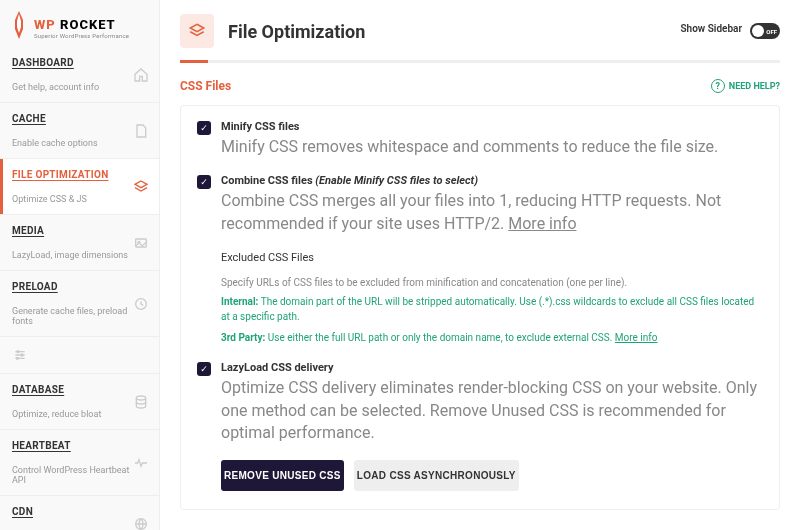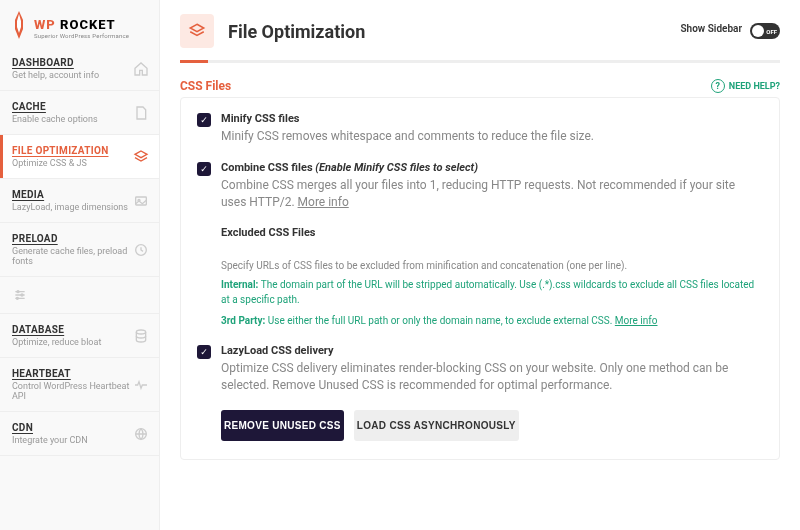--- a/index.html
+++ b/index.html
@@ -10,52 +10,52 @@
 .logo-img{width:18px;height:28px}
 .logo-text{display:flex;flex-direction:column;line-height:1}
 .logo-main{font-size:13px;font-weight:800;letter-spacing:1px}
 .logo-wp{color:#e5603e}
 .logo-rk{color:#000}
 .logo-sub{font-size:6px;color:#888;letter-spacing:0.2px;margin-top:2px}
 .nav{flex:1}
 .nav-item{padding:10px 10px 10px 12px;border-bottom:1px solid #eee;display:flex;align-items:center;justify-content:space-between;cursor:pointer;position:relative}
 .nav-item.active{background:#fff}
 .nav-item.active::before{content:"";position:absolute;left:0;top:0;bottom:0;width:3px;background:#e5603e}
-.nav-text{display:flex;flex-direction:column;gap:2px}
+.nav-text{display:flex;flex-direction:column;gap:14px}
 .nav-title{font-size:10px;font-weight:700;letter-spacing:0.3px;color:#333;text-decoration:underline;text-decoration-thickness:1px;text-underline-offset:2px}
 .nav-item.active .nav-title{color:#e5603e}
 .nav-desc{font-size:9px;color:#999;text-decoration:none}
 .nav-icon{width:16px;height:16px;color:#ccc;flex-shrink:0}
 .nav-item.active .nav-icon{color:#e5603e}
 .main{flex:1;display:flex;flex-direction:column;overflow:hidden}
 .header{display:flex;align-items:center;padding:14px 20px 0;gap:14px}
 .header-icon{width:34px;height:34px;background:#fde9e3;border-radius:4px;display:flex;align-items:center;justify-content:center;color:#e5603e}
 .header-title{font-size:18px;font-weight:700;flex:1}
 .sidebar-toggle{display:flex;gap:8px;font-size:10px;font-weight:600}
 .toggle{width:30px;height:16px;background:#333;border-radius:8px;position:relative;display:flex;align-items:center}
 .toggle::after{content:"";position:absolute;left:2px;width:12px;height:12px;background:#fff;border-radius:50%}
 .toggle-label{position:absolute;right:3px;font-size:6px;color:#fff;font-weight:700}
 .tab-line{margin:12px 20px 0;height:3px;background:#eee;position:relative}
 .tab-line::before{content:"";position:absolute;left:0;width:28px;height:3px;background:#e5603e}
 .content{flex:1;overflow-y:auto;padding:16px 20px 20px}
-.section-head{display:flex;align-items:flex-end;justify-content:space-between;margin-bottom:4px}
+.section-head{display:flex;align-items:flex-end;justify-content:space-between;margin-bottom:12px}
 .section-title{font-size:12px;font-weight:700;color:#e5603e}
 .help{display:flex;align-items:center;gap:4px;font-size:9px;font-weight:700;color:#1fa37a}
 .help-icon{width:14px;height:14px;border:1.5px solid #1fa37a;border-radius:50%;display:flex;align-items:center;justify-content:center;font-size:9px}
 .panel{border:1px solid #eee;border-radius:4px;padding:14px 16px 18px}
 .opt{display:flex;gap:10px;margin-bottom:16px}
 .opt:last-child{margin-bottom:0}
 .chk{width:14px;height:14px;background:#1e1738;border-radius:3px;flex-shrink:0;display:flex;align-items:center;justify-content:center;color:#fff;font-size:9px;margin-top:1px}
 .opt-body{flex:1}
 .opt-title{font-size:11px;font-weight:700;margin-bottom:3px}
 .opt-title em{font-weight:700}
-.opt-desc{font-size:12px;color:#888;line-height:1.4}
+.opt-desc{font-size:16px;color:#888;line-height:1.4}
 .opt-desc a{color:#888;text-decoration:underline}
 .sub-block{margin:12px 0 0 24px}
-.sub-title{font-size:11px;font-weight:700;color:#333;margin-bottom:21px}
+.sub-title{font-size:11px;font-weight:400;color:#333;margin-bottom:13px}
 .sub-desc{font-size:10px;color:#888;margin-bottom:6px}
 textarea{width:100%;height:64px;border:1px solid #ddd;border-radius:3px;padding:6px 8px;font-family:Menlo,Consolas,monospace;font-size:10px;color:#555;resize:vertical}
 .hint{font-size:10px;line-height:1.5;margin-top:6px;color:#1fa37a}
 .hint b{font-weight:700}
 .hint a{color:#1fa37a;text-decoration:underline}
 .btns{display:flex;gap:10px;margin:14px 0 0 24px}
 .btn{padding:10px 3px;font-size:10px;font-weight:700;letter-spacing:0.3px;border:none;border-radius:3px;cursor:pointer}
 .btn-primary{background:#1e1738;color:#fff}
 .btn-secondary{background:#eee;color:#333}
 svg{display:block}

